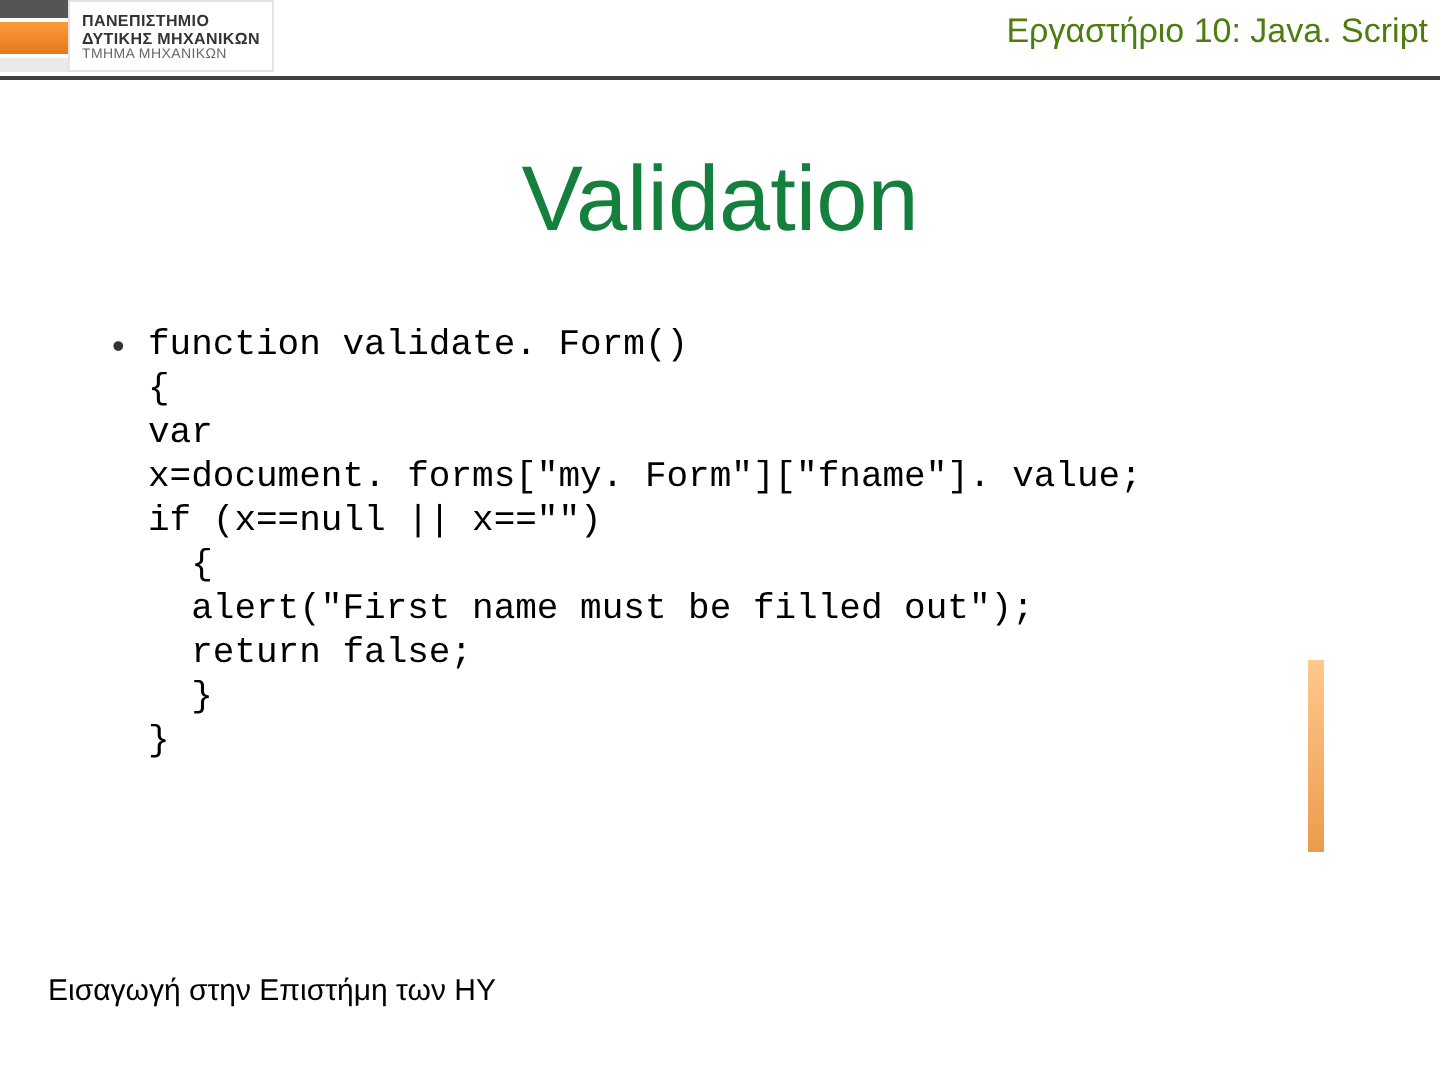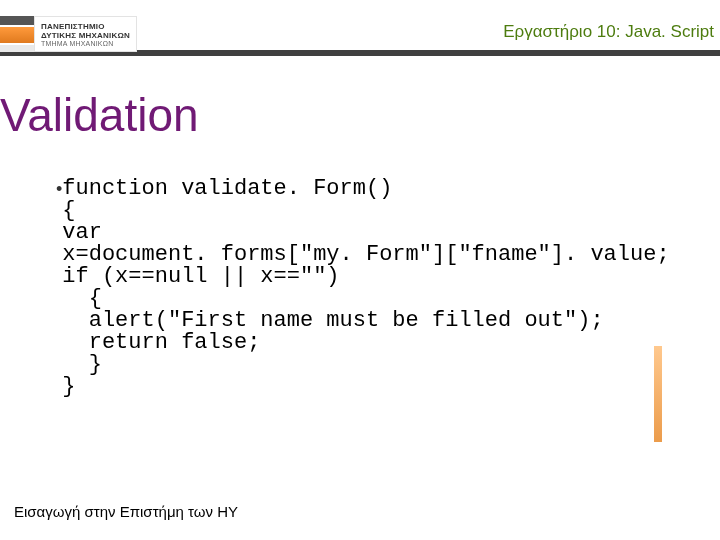--- a/index.html
+++ b/index.html
@@ -1,33 +1,33 @@
 <!DOCTYPE html>
 <html><head>
 <meta charset="utf-8">
 <style>
   * { margin: 0; padding: 0; box-sizing: border-box; }
   html, body { width: 720px; height: 540px; font-family: Arial, Helvetica, sans-serif; background: #fff; overflow: hidden; }
   .slide { position: relative; width: 720px; height: 540px; }
-  .header { position: relative; height: 40px; border-bottom: 6px solid #404040; margin-top: 16px; }
+  .header { position: relative; height: 40px; border-bottom: 2px solid #404040; }
   .logo-box { position: absolute; left: 0; top: 0; display: flex; align-items: stretch; }
   .logo-color { width: 34px; height: 36px; display: flex; flex-direction: column; gap: 2px; }
   .logo-color .top { background: #555; height: 10px; }
   .logo-color .mid { height: 18px; background: linear-gradient(#ff9a3c, #e07a1e); }
   .logo-color .bot { height: 8px; background: #e9e9e9; }
   .logo-text { height: 36px; padding: 2px 6px 2px 6px; background: #fff; border: 1px solid #e3e3e3; display: flex; flex-direction: column; justify-content: center; }
   .logo-text .l1 { font-size: 8px; font-weight: bold; color: #333; letter-spacing: 0.2px; }
   .logo-text .l2 { font-size: 7px; color: #666; letter-spacing: 0.2px; }
   .header-title { position: absolute; right: 6px; top: 6px; font-size: 17px; color: #4d7c0f; }
-  .main-title { margin-top: 32px; font-size: 46px; color: #701a75; font-family: Arial, sans-serif; }
+  .main-title { text-align: center; margin-top: 32px; font-size: 46px; color: #15803d; font-family: Arial, sans-serif; }
   .body { margin: 36px 56px 0 56px; }
   .bullet-row { display: flex; align-items: flex-start; }
   .bullet-dot { width: 18px; font-size: 18px; color: #333; line-height: 22px; }
-  .code { font-family: "Courier New", Courier, monospace; font-size: 22px; color: #000; white-space: pre; line-height: 22px; }
-  .footer { position: absolute; left: 14px; bottom: 36px; font-size: 15px; color: #000; }
+  .code { font-family: "Courier New", Courier, monospace; font-size: 18px; color: #000; white-space: pre; line-height: 22px; }
+  .footer { position: absolute; left: 24px; bottom: 36px; font-size: 15px; color: #000; }
   .side-stripe { position: absolute; right: 58px; top: 330px; width: 8px; height: 96px; background: linear-gradient(#ffbf7a, #e88a2b); opacity: 0.85; }
   .shadow-arc { position: absolute; left: 0; top: 330px; width: 720px; height: 120px; pointer-events: none; }
   .shadow-arc::before { content: ""; position: absolute; left: 50%; top: -200px; width: 2000px; height: 400px; transform: translateX(-50%); border-radius: 50%; box-shadow: 0 210px 24px -200px rgba(0,0,0,0.08); }
 </style>
 </head>
 <body>
 
 <div class="slide">
 
   <div class="header">

